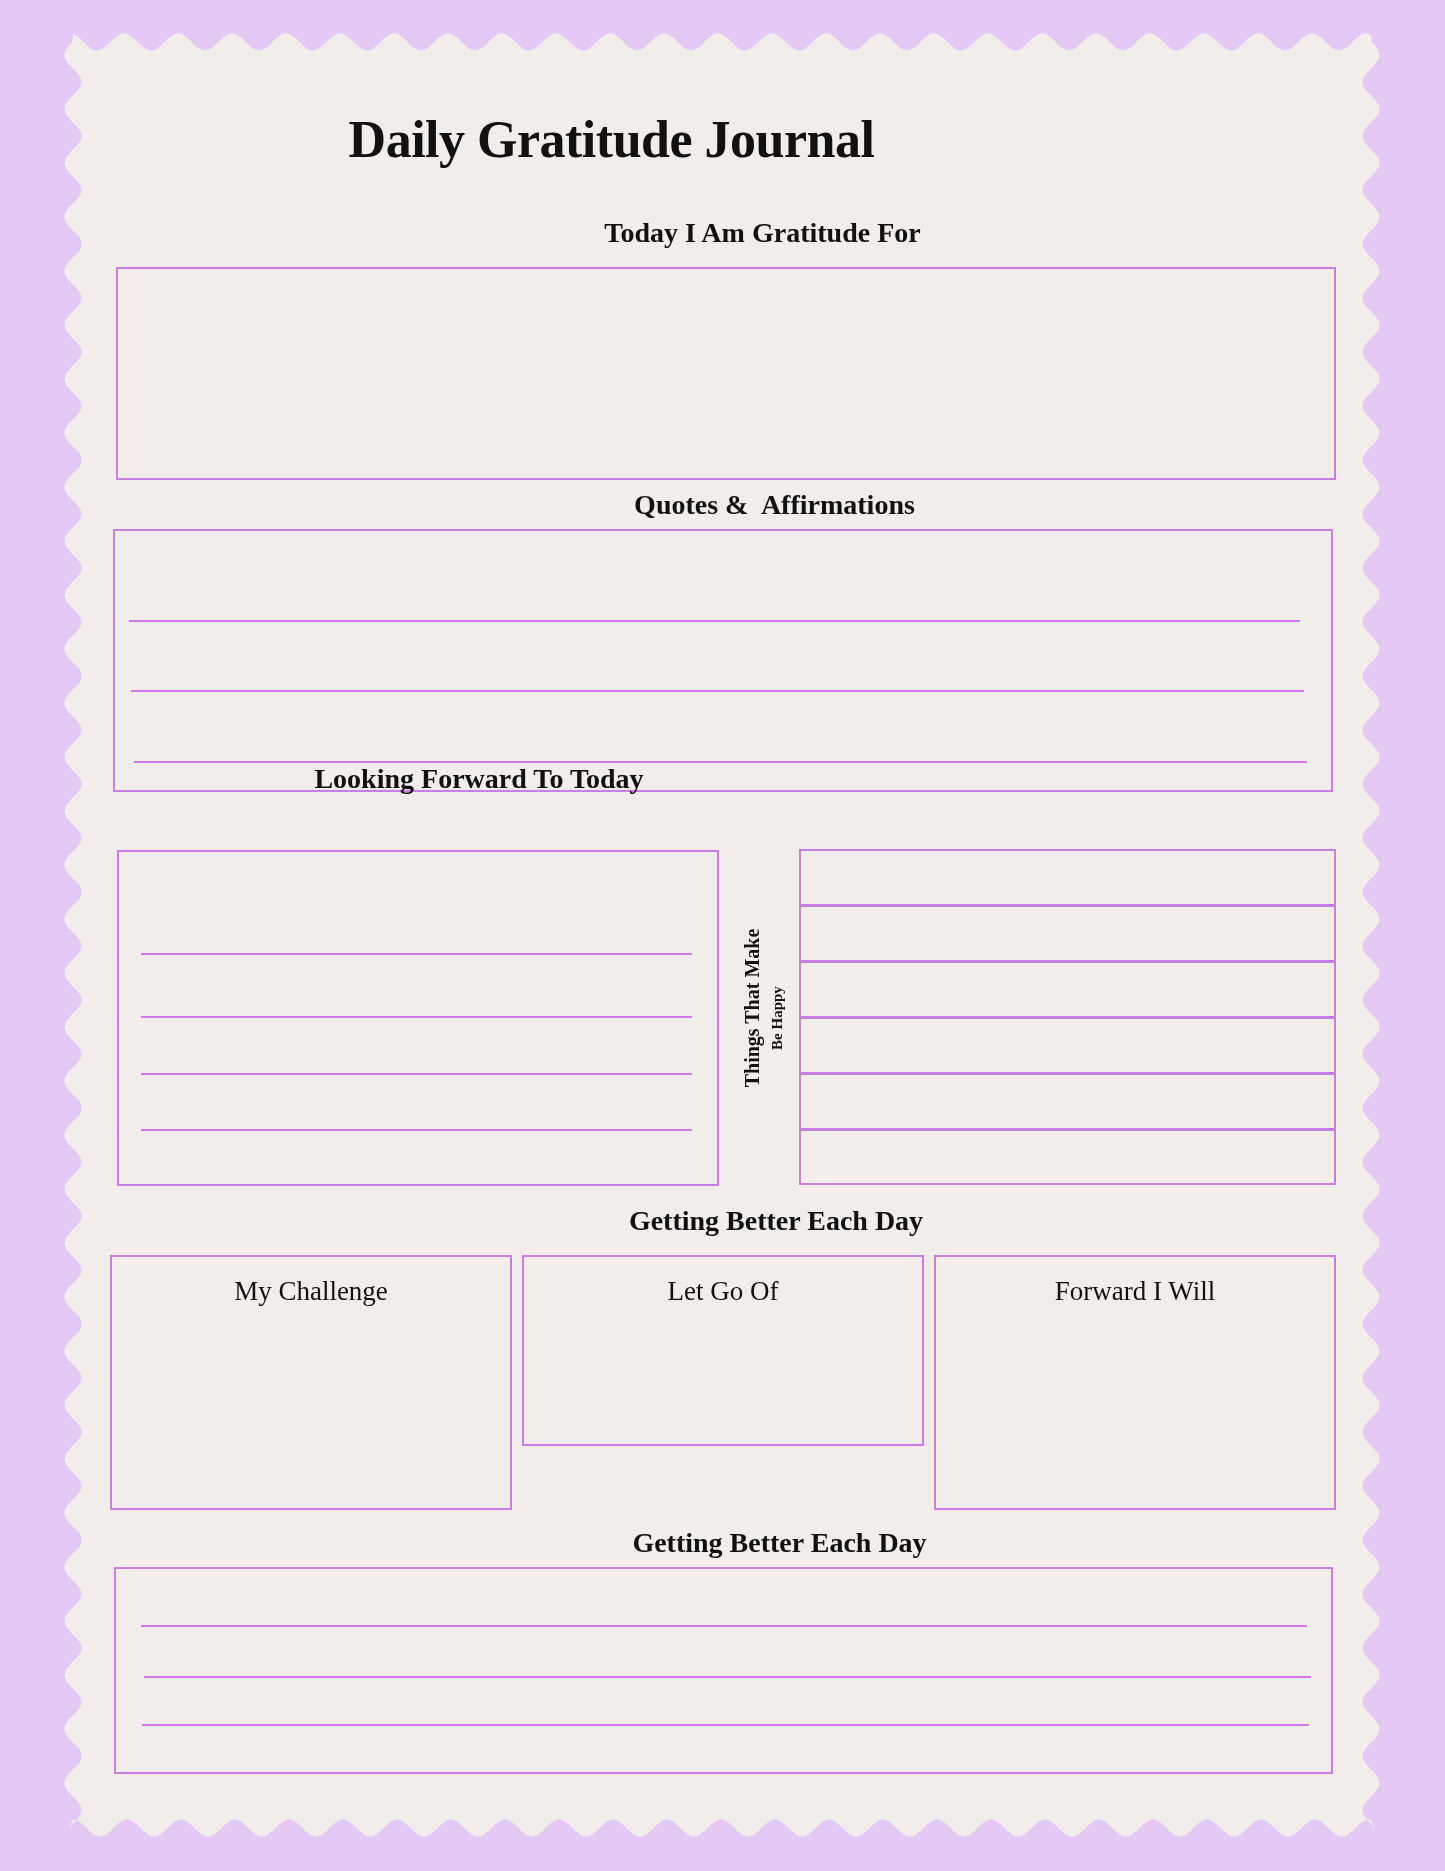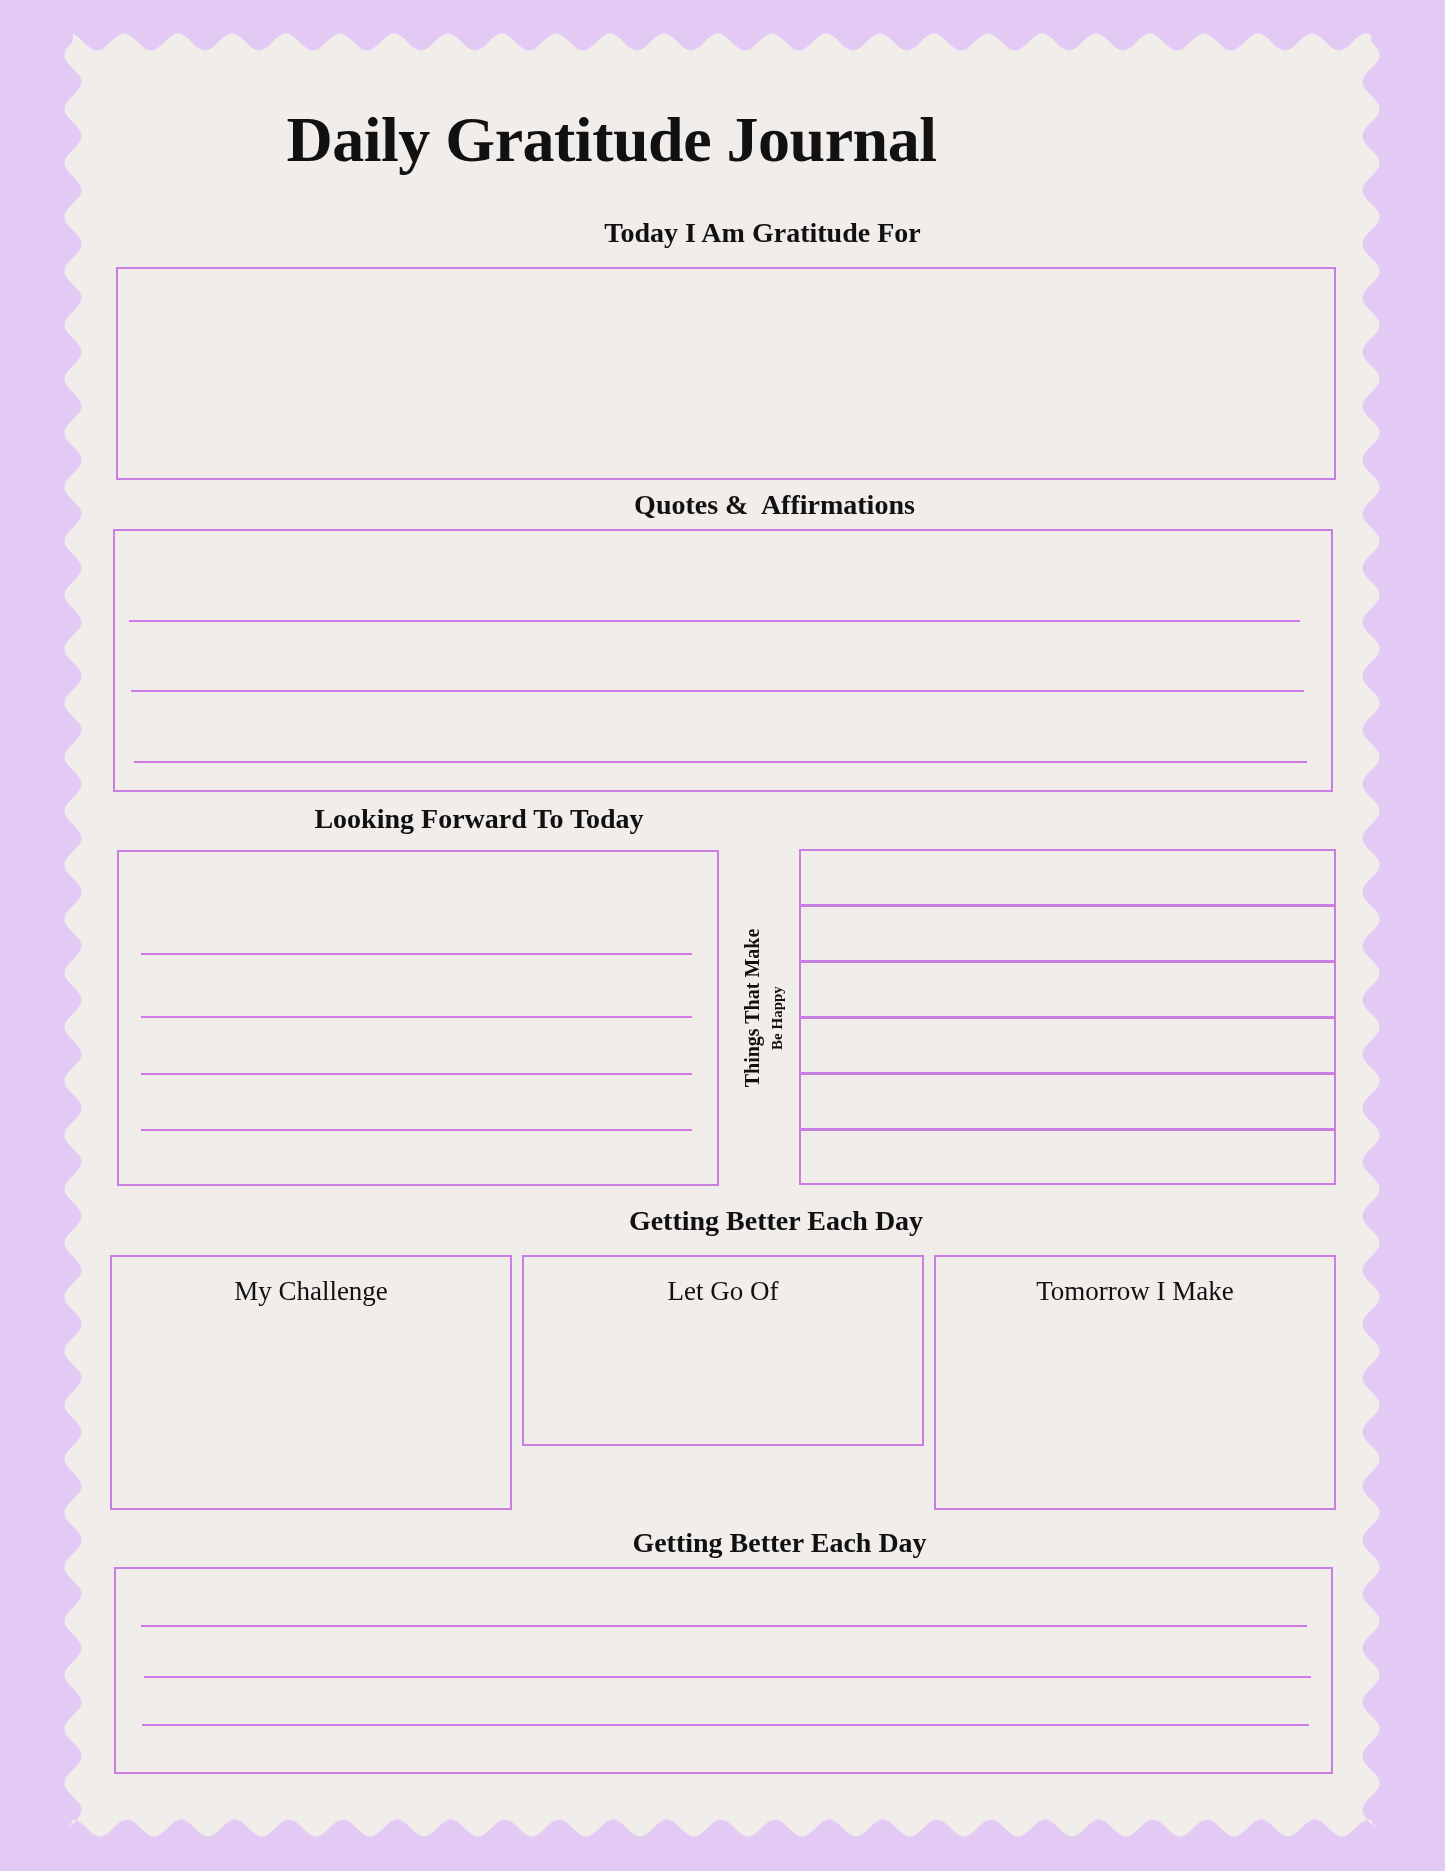--- a/index.html
+++ b/index.html
@@ -7,21 +7,21 @@
     width:1445px; height:1871px; position:relative; overflow:hidden;
     background:#e2caf5;
     font-family:"DejaVu Serif", "Liberation Serif", serif;
     color:#111;
   }
   #paper-svg { position:absolute; left:0; top:0; }
   .abs { position:absolute; }
   .title {
     left:0; width:1223px; top:100px; text-align:center;
     font-family:"Liberation Serif", serif; font-weight:bold;
-    font-size:64px; letter-spacing:-0.5px; line-height:80px;
+    font-size:52px; letter-spacing:-0.5px; line-height:80px;
   }
   .heading {
     font-family:"Liberation Serif", serif; font-weight:bold;
     font-size:28px; line-height:34px; text-align:center; white-space:pre;margin-left:40px;
   }
   .box {
     position:absolute; box-sizing:border-box;
     border:2px solid #c97ee2;
   }
   .rule {
@@ -50,21 +50,21 @@
 <div class="abs heading" style="left:0;width:1445px;top:216px;">Today I Am Gratitude For</div>
 <div class="box" style="left:116px;top:267px;width:1220px;height:213px;"></div>
 
 <div class="abs heading" style="left:16px;width:1437px;top:488px;">Quotes &amp;  Affirmations</div>
 <div class="box" style="left:113px;top:529px;width:1220px;height:263px;">
   <div class="rule" style="left:14px;width:1171px;top:89px;"></div>
   <div class="rule" style="left:16px;width:1173px;top:159px;"></div>
   <div class="rule" style="left:19px;width:1173px;top:230px;"></div>
 </div>
 
-<div class="abs heading" style="left:117px;width:644px;top:802px;">Looking Forward To Today</div>
+<div class="abs heading" style="left:117px;width:644px;top:762px;">Looking Forward To Today</div>
 <div class="box" style="left:117px;top:850px;width:602px;height:336px;">
   <div class="rule" style="left:22px;width:551px;top:101px;"></div>
   <div class="rule" style="left:22px;width:551px;top:164px;"></div>
   <div class="rule" style="left:22px;width:551px;top:221px;"></div>
   <div class="rule" style="left:22px;width:551px;top:277px;"></div>
 </div>
 
 <div class="vtext" style="left:662px;top:996px;width:180px;height:24px;font-size:20px;line-height:24px;">Things That Make</div>
 <div class="vtext" style="left:727px;top:1009px;width:100px;height:18px;font-size:15px;line-height:18px;">Be Happy</div>
 
@@ -83,21 +83,21 @@
 <div class="abs" style="left:801px;top:1131px;width:533px;height:52px;"></div>
 
 <div class="abs heading" style="left:0;width:1472px;top:1204px;">Getting Better Each Day</div>
 <div class="box" style="left:110px;top:1255px;width:402px;height:255px;">
   <div class="box-label">My Challenge</div>
 </div>
 <div class="box" style="left:522px;top:1255px;width:402px;height:191px;">
   <div class="box-label">Let Go Of</div>
 </div>
 <div class="box" style="left:934px;top:1255px;width:402px;height:255px;">
-  <div class="box-label">Tomorrow I Make</div>
+  <div class="box-label">Forward I Will</div>
 </div>
 
 <div class="abs heading" style="left:0;width:1479px;top:1526px;">Getting Better Each Day</div>
 <div class="box" style="left:114px;top:1567px;width:1219px;height:207px;">
   <div class="rule" style="left:25px;width:1166px;top:56px;"></div>
   <div class="rule" style="left:28px;width:1167px;top:107px;"></div>
   <div class="rule" style="left:26px;width:1167px;top:155px;"></div>
 </div>
 
 </body></html>

